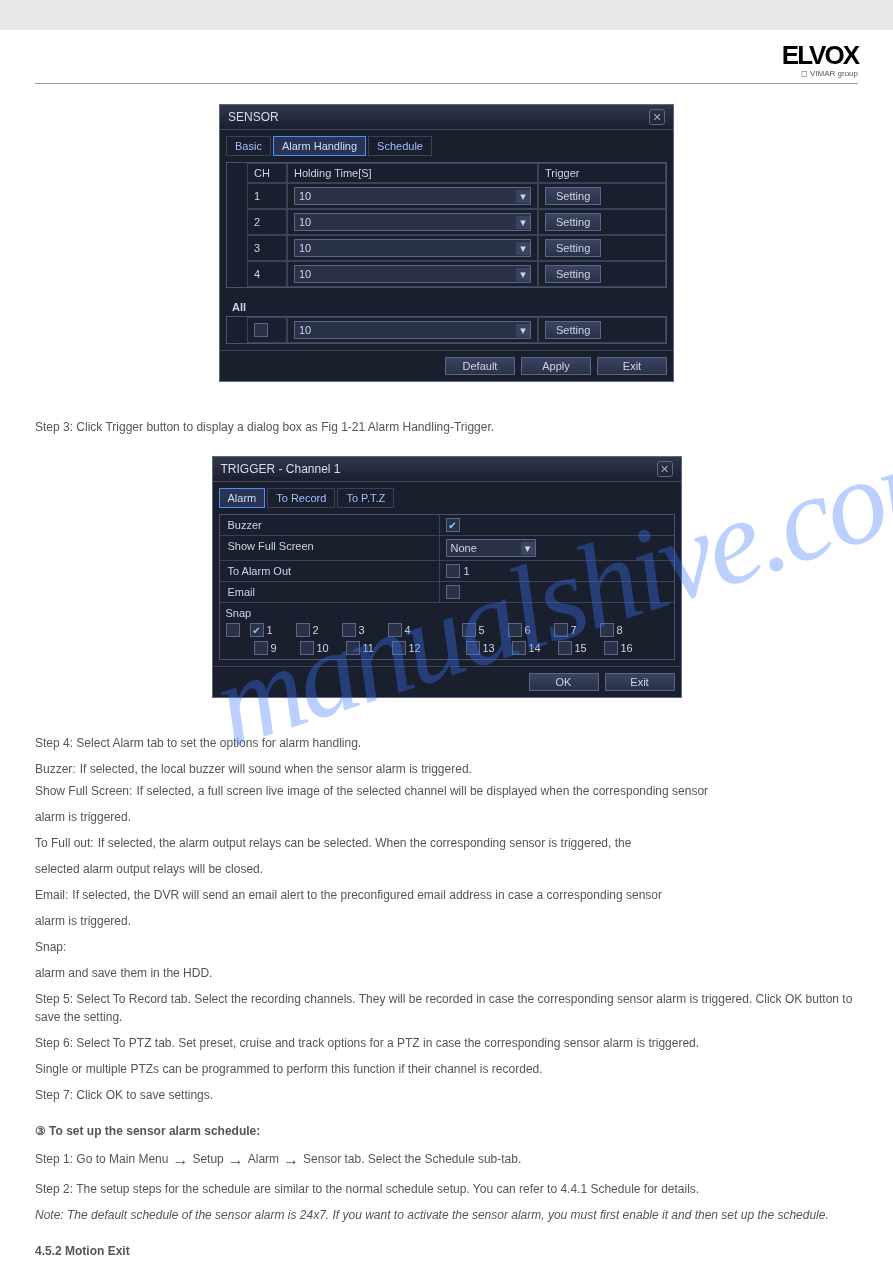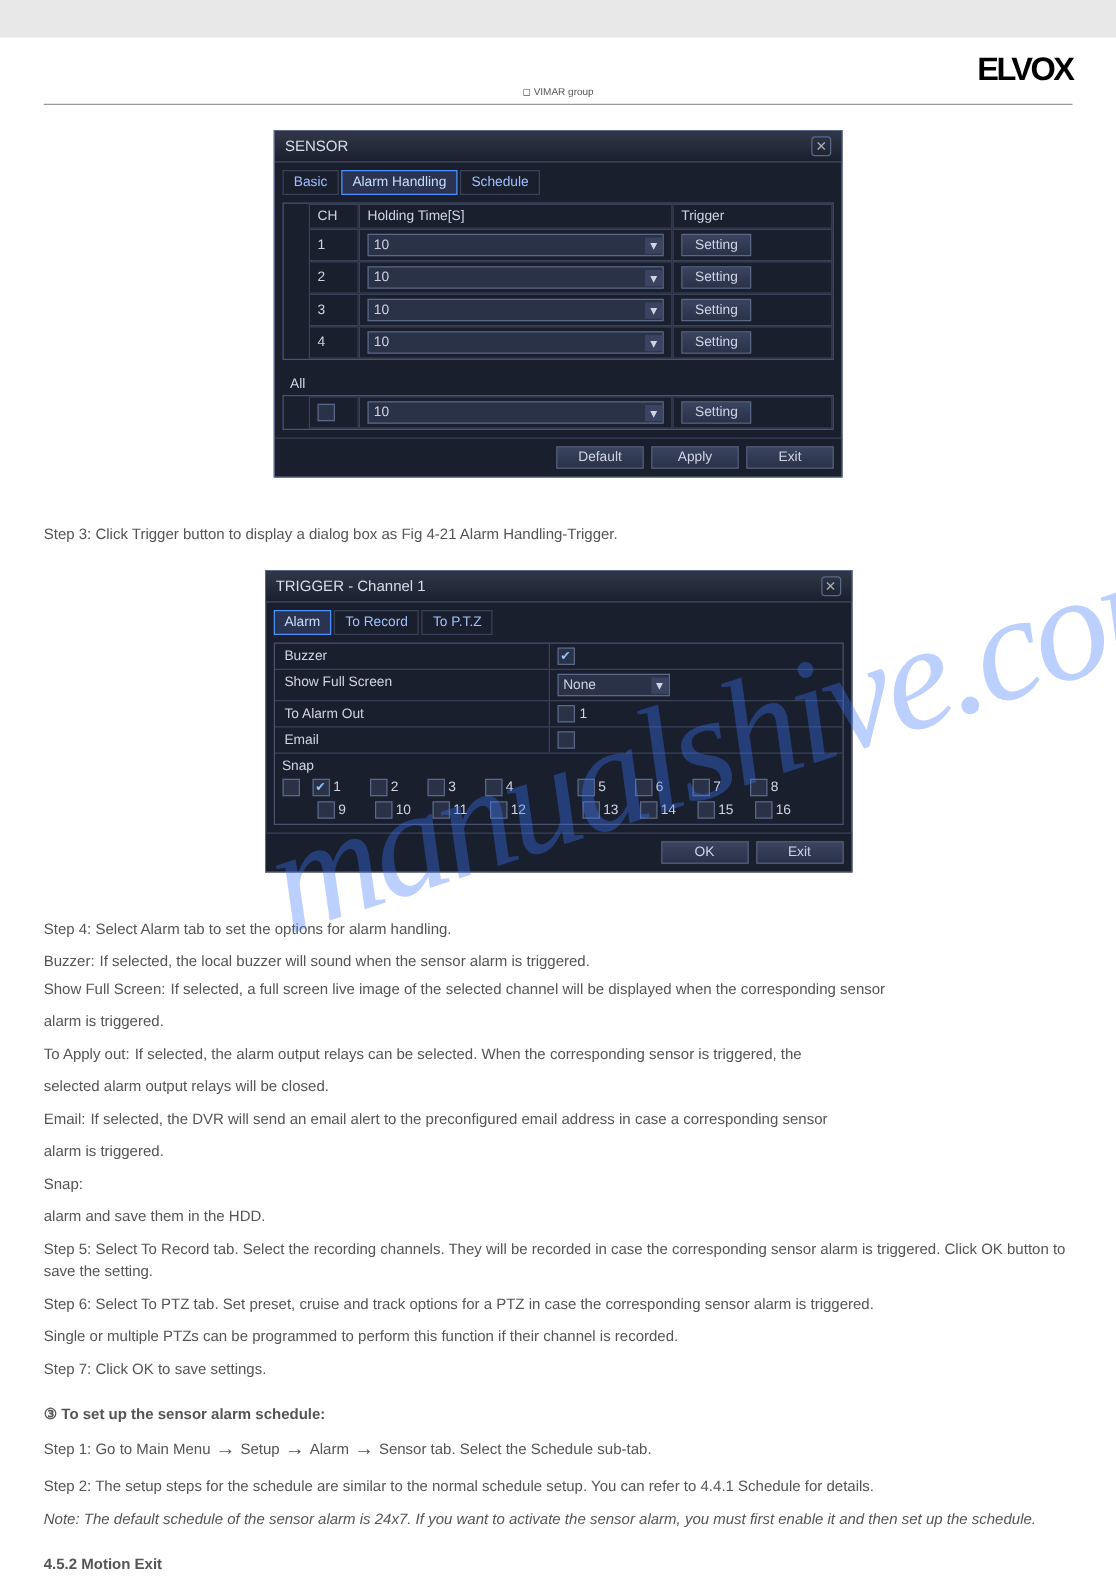--- a/index.html
+++ b/index.html
@@ -21,21 +21,21 @@
     font-family: Arial, sans-serif;
     font-weight: 900;
     font-size: 26px;
     letter-spacing: -2px;
     color: #000;
   }
   .logo-sub {
     font-size: 8px;
     color: #555;
     display: block;
-    text-align: center;
+    text-align: right;
     margin-top: -2px;
   }
   .hr {
     border: none;
     border-top: 1px solid #999;
     margin: 0 35px;
   }
   .content {
     padding: 0 35px;
   }
@@ -130,21 +130,21 @@
     background: linear-gradient(#3a4460, #2a3248);
     border: 1px solid #5a6788;
     color: #cfd4e4;
     padding: 2px 10px;
     font-size: 11px;
     cursor: pointer;
     display: inline-block;
     text-align: center;
   }
   .dvr-btn.wide { width: 70px; }
-  .all-label { padding: 3px 6px; margin-top: 10px; font-size: 11px; }
+  .all-label { padding: 3px 6px; margin-top: 10px; font-size: 11px; font-weight: bold; }
   .dvr-checkbox {
     width: 14px; height: 14px;
     border: 1px solid #5a6788;
     background: #2a3248;
     display: inline-flex;
     align-items: center;
     justify-content: center;
     font-size: 10px;
     color: #8fc8ff;
   }
@@ -345,21 +345,21 @@
         <div class="dvr-footer">
           <span class="dvr-btn wide">Default</span>
           <span class="dvr-btn wide">Apply</span>
           <span class="dvr-btn wide">Exit</span>
         </div>
       </div>
       <div class="caption">Fig 4-20 Alarm Configuration-Sensor-Alarm Handling</div>
     </div>
   </div>
 
-  <div class="doc-text">Step 3: Click Trigger button to display a dialog box as Fig 4-21 Alarm Handling-Trigger.</div>
+  <div class="doc-text">Step 3: Click Trigger button to display a dialog box as Fig 1-21 Alarm Handling-Trigger.</div>
 
   <div class="screenshot-wrap">
     <div>
       <div class="dvr-window" style="width:470px;">
         <div class="dvr-titlebar">
           <span class="dvr-title">TRIGGER - Channel 1</span>
           <span class="dvr-close">✕</span>
         </div>
         <div class="dvr-tabs">
           <div class="dvr-tab active">Alarm</div>
@@ -487,21 +487,21 @@
   <div class="doc-row">
       <span class="doc-label">Buzzer:</span>
       <span class="doc-desc">If selected, the local buzzer will sound when the sensor alarm is triggered.</span>
     </div>
   <div class="doc-row">
       <span class="doc-label">Show Full Screen:</span>
       <span class="doc-desc">If selected, a full screen live image of the selected channel will be displayed when the corresponding sensor</span>
     </div>
   <div class="doc-text">alarm is triggered.</div>
   <div class="doc-row">
-      <span class="doc-label">To Apply out:</span>
+      <span class="doc-label">To Full out:</span>
       <span class="doc-desc">If selected, the alarm output relays can be selected. When the corresponding sensor is triggered, the</span>
     </div>
   <div class="doc-text">selected alarm output relays will be closed.</div>
   <div class="doc-row">
       <span class="doc-label">Email:</span>
       <span class="doc-desc">If selected, the DVR will send an email alert to the preconfigured email address in case a corresponding sensor</span>
     </div>
   <div class="doc-text">alarm is triggered.</div>
   <div class="doc-row">
       <span class="doc-label">Snap:</span>

